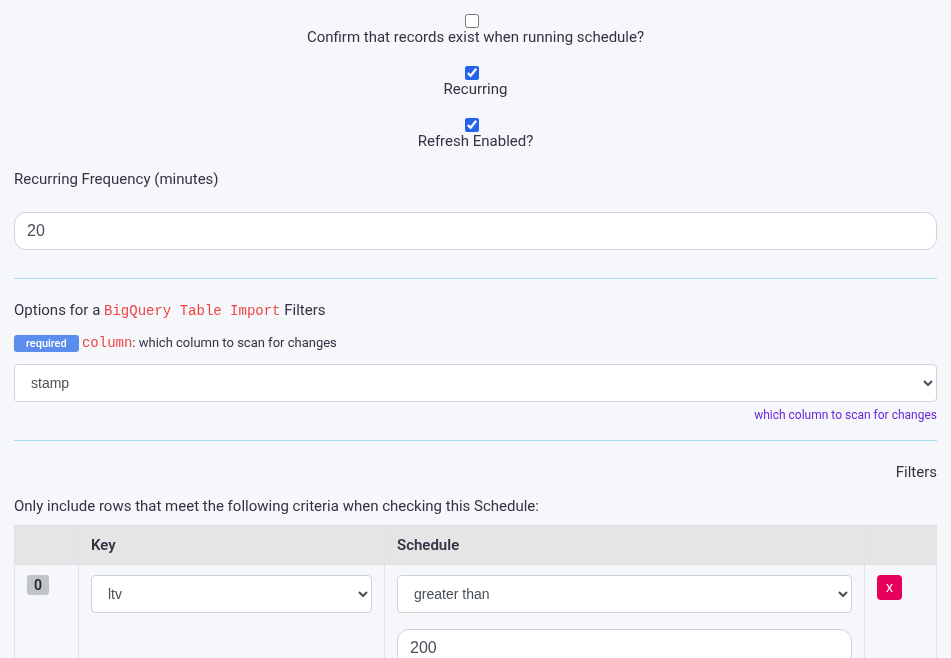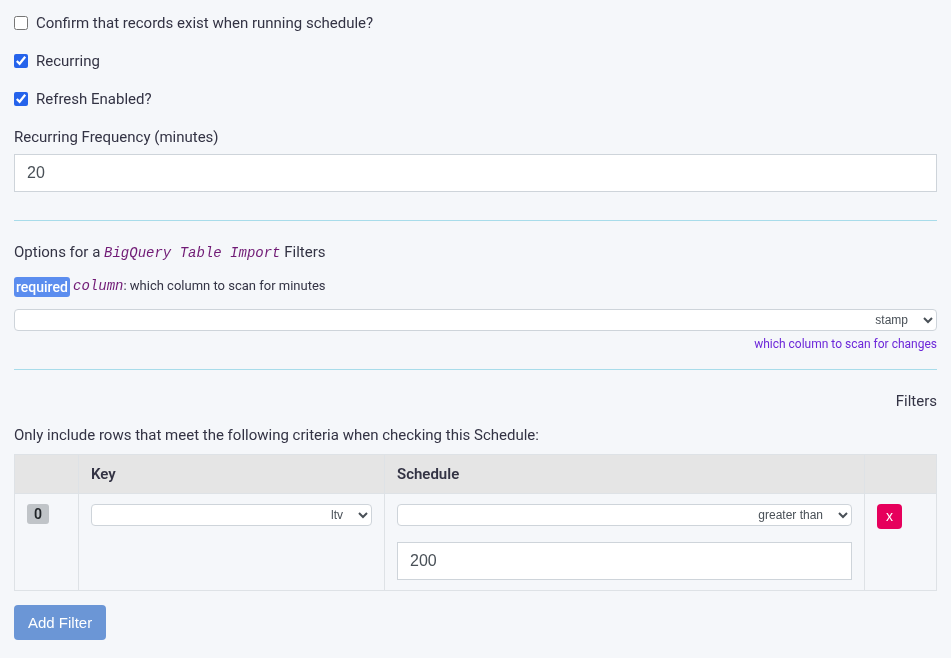--- a/index.html
+++ b/index.html
@@ -12,83 +12,82 @@
       font-size: 15px;
       color: #2c2c3a;
       background: #f5f7fa;
       padding: 14px;
       width: 951px;
     }
     .checkbox-row {
       display: flex;
       align-items: center;
       margin-bottom: 20px;
+      flex-direction: column;
     }
     .checkbox-row input[type="checkbox"] {
       width: 14px;
       height: 14px;
       margin-right: 8px;
       accent-color: #2563eb;
       cursor: pointer;
     }
     .checkbox-row label {
       color: #333344;
       cursor: pointer;
     }
     .field-label {
       display: block;
-      margin-bottom: 8px;
+      margin-bottom: 24px;
       color: #333344;
     }
     .text-input {
       width: 100%;
       padding: 9px 12px;
       font-size: 16px;
       border: 1px solid #ced4da;
-      border-radius: 0;
+      border-radius: 12px;
       background: #fff;
       color: #495057;
     }
     .select-input {
       width: 100%;
-      padding: 2px 12px;
-      font-size: 12px;
+      padding: 9px 12px;
+      font-size: 14px;
       border: 1px solid #ced4da;
       border-radius: 4px;
       background: #fff;
       color: #495057;
       cursor: pointer;
-      text-align: right;
     }
     hr.divider {
       border: none;
       border-top: 1px solid #a8dcea;
       margin: 28px 0 22px 0;
     }
     hr.divider2 {
       border: none;
       border-top: 1px solid #a8dcea;
       margin: 18px 0 22px 0;
     }
     .options-line {
       color: #333344;
       margin-bottom: 16px;
     }
     .code-text {
       font-family: "SFMono-Regular", Consolas, "Liberation Mono", Menlo, monospace;
-      color: #701a75;
-      font-size: 14px;
-      font-style: italic;
+      color: #ef4444;
+      font-size: 14px;
     }
     .badge-required {
       display: inline-block;
       background: #5b8def;
       color: #fff;
-      font-size: 14px;
-      padding: 2px 2px;
+      font-size: 11px;
+      padding: 2px 12px;
       border-radius: 3px;
       font-weight: 500;
       vertical-align: middle;
     }
     .column-label-line {
       margin-bottom: 12px;
       font-size: 13px;
       color: #333344;
     }
     .help-text {
@@ -194,21 +193,21 @@
 </div>
 
 <hr class="divider">
 
 <div class="options-line">
   <span>Options for a </span><span class="code-text">BigQuery Table Import</span><span> Filters</span>
 </div>
 
 <div class="column-label-line">
   <span class="badge-required">required</span>
-  <span class="code-text">column</span><span>: which column to scan for minutes</span>
+  <span class="code-text">column</span><span>: which column to scan for changes</span>
 </div>
 
 <select class="select-input">
   <option>stamp</option>
 </select>
 <div class="help-text">which column to scan for changes</div>
 
 <hr class="divider2">
 
 <div class="filters-heading">Filters</div>

